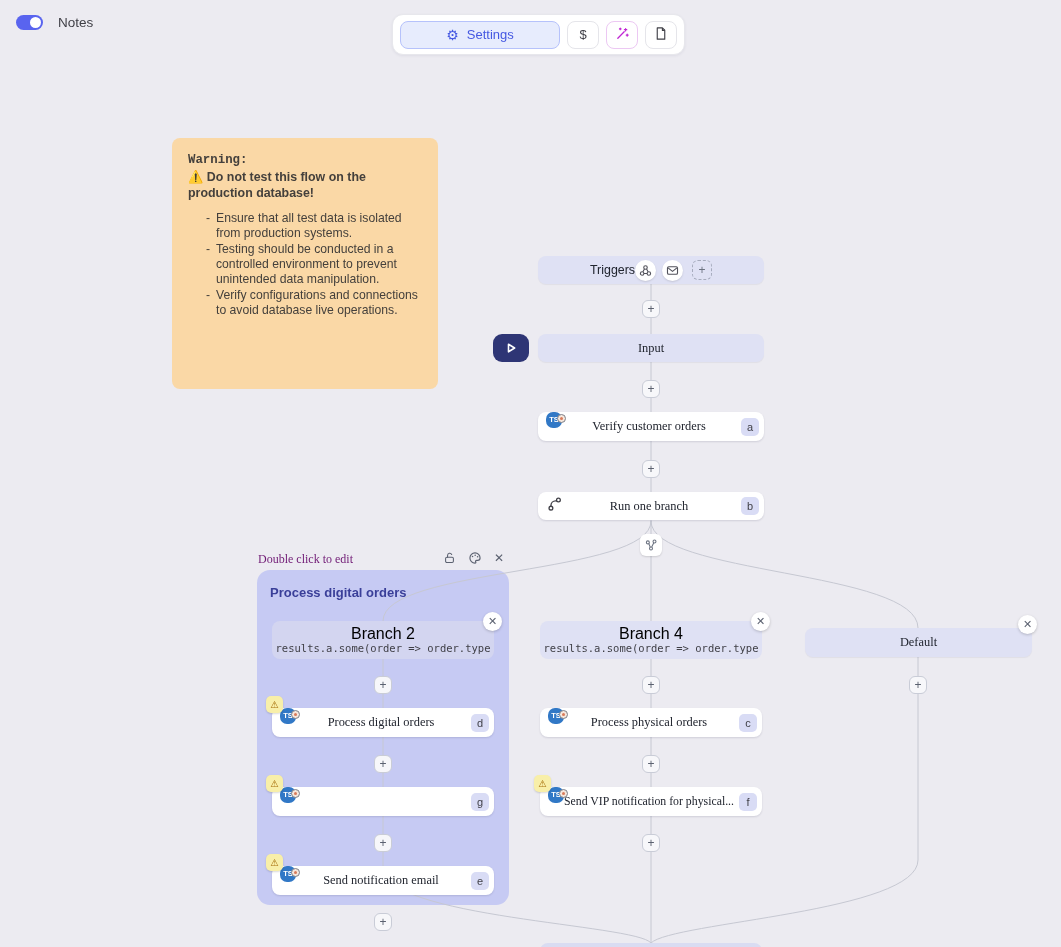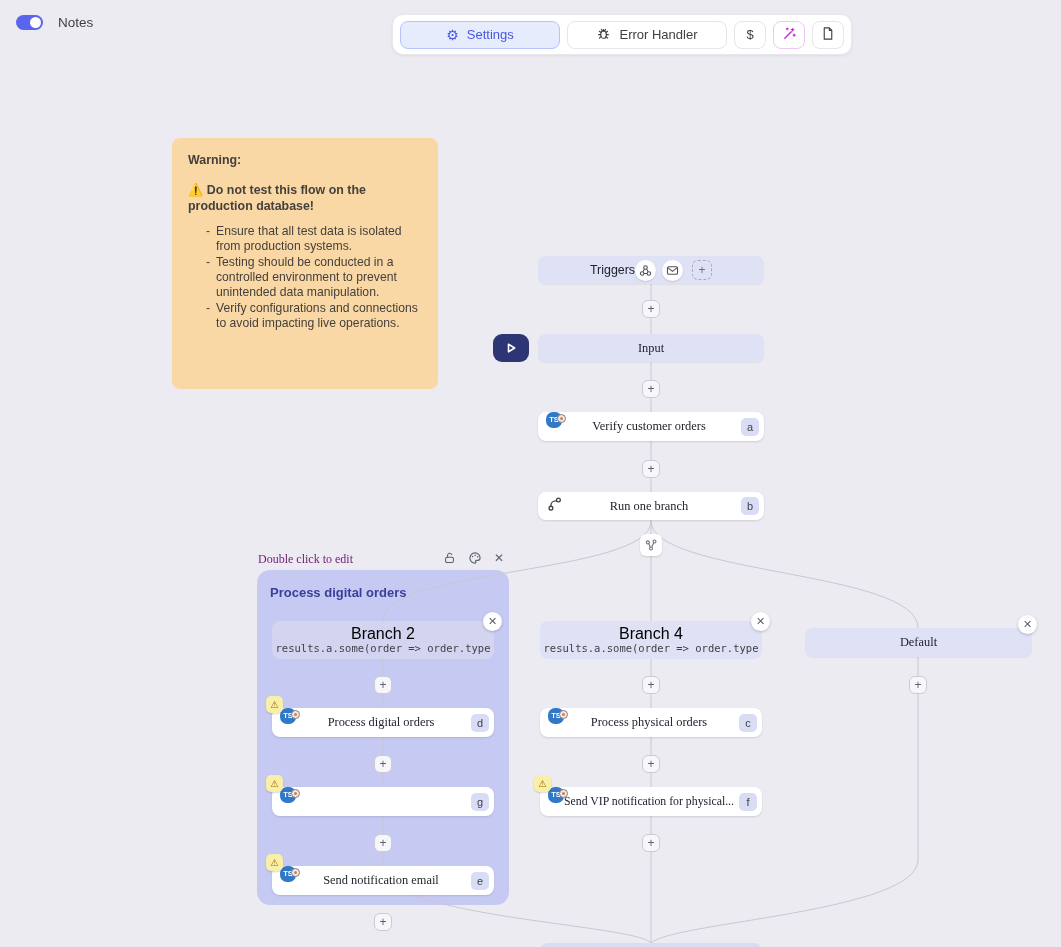--- a/index.html
+++ b/index.html
@@ -21,21 +21,21 @@
   .tb-btn.settings{width:160px;background:#e7ecfd;border-color:#b6c2fb;color:#4558e2;}
   .tb-btn.errorh{width:160px;}
   .tb-btn.square{width:32px;}
   .tb-btn.wand{width:32px;border-color:#ecc8f3;}
   .gear-glyph{font-size:14px;line-height:1;}
 
   
   .note{position:absolute;left:172px;top:138px;width:266px;height:251px;background:#fad8a6;
     border-radius:8px;padding:15px 16px;z-index:5;color:#44403c;}
   .note b{font-size:12.4px;line-height:1.28;display:block;}
-  .note .note-title{margin-bottom:14px;}
+  .note .note-title{margin-bottom:1px;font-family:Liberation Mono, monospace;}
   .note ul{margin:9px 0 0 6px;padding:0 0 0 12px;list-style:none;font-size:12.2px;line-height:1.24;}
   .note li{margin-bottom:1px;position:relative;padding-left:10px;}
   .note li::before{content:"-";position:absolute;left:0;top:0;}
 
   
   .group-box{position:absolute;left:257px;top:570px;width:252px;height:335px;background:#c6caf3;
     border-radius:13px;z-index:1;}
   .group-title{position:absolute;left:13px;top:15px;font-size:13px;font-weight:bold;color:#3a3f99;}
   .group-hint{position:absolute;left:258px;top:552px;font-size:12px;color:#701a75;z-index:3;font-family:Liberation Serif, serif;}
   .group-tools{position:absolute;left:443px;top:551px;display:flex;gap:12px;align-items:center;z-index:3;}
@@ -95,29 +95,20 @@
     <div class="toggle">
         <div class="knob"></div>
       </div>
     <span class="notes-label">Notes</span>
   </div>
 
   <div class="toolbar">
     <button class="tb-btn settings">
       <span class="gear-glyph">⚙</span>
       <span>Settings</span>
-    </button>
-    <button class="tb-btn errorh">
-      <span>
-        <svg width="15" height="15" viewBox="0 0 16 16" fill="none" stroke="#3f3f46" stroke-width="1.2" stroke-linecap="round">
-          <ellipse cx="8" cy="9.2" rx="3" ry="3.9"></ellipse>
-            <path d="M8 5.3V3.8M5.8 3.6l1.1 1.6M10.2 3.6 9.1 5.2M2.8 9.2h2.2M11 9.2h2.2M3.6 13l1.8-1.6M12.4 13l-1.8-1.6M3.6 5.6l1.8 1.3M12.4 5.6l-1.8 1.3"></path>
-        </svg>
-      </span>
-      <span>Error Handler</span>
     </button>
     <button class="tb-btn square">
       <span>$</span>
     </button>
     <button class="tb-btn square wand">
       <span>
         <svg width="15" height="15" viewBox="0 0 16 16" fill="none" stroke="#c026d3" stroke-width="1.4" stroke-linecap="round">
           <path d="M3 13 9.8 6.2"></path>
             <path d="M11.3 2.6v2.6M10 3.9h2.6" stroke-width="1.2"></path>
           <path d="M13 8.6v2.2M11.9 9.7h2.2" stroke-width="1.2"></path>
@@ -134,21 +125,21 @@
       </span>
     </button>
   </div>
 
   <div class="note">
     <b class="note-title">Warning:</b>
     <b>⚠️ Do not test this flow on the production database!</b>
     <ul>
       <li>Ensure that all test data is isolated from production systems.</li>
       <li>Testing should be conducted in a controlled environment to prevent unintended data manipulation.</li>
-      <li>Verify configurations and connections to avoid impacting live operations.</li>
+      <li>Verify configurations and connections to avoid database live operations.</li>
     </ul>
   </div>
 
   <div class="group-box">
     <span class="group-title">Process digital orders</span>
   </div>
   <span class="group-hint">Double click to edit</span>
   <div class="group-tools">
     <span class="gt">
       <svg width="13" height="14" viewBox="0 0 16 16" fill="none" stroke="#5b6170" stroke-width="1.3" stroke-linecap="round">

